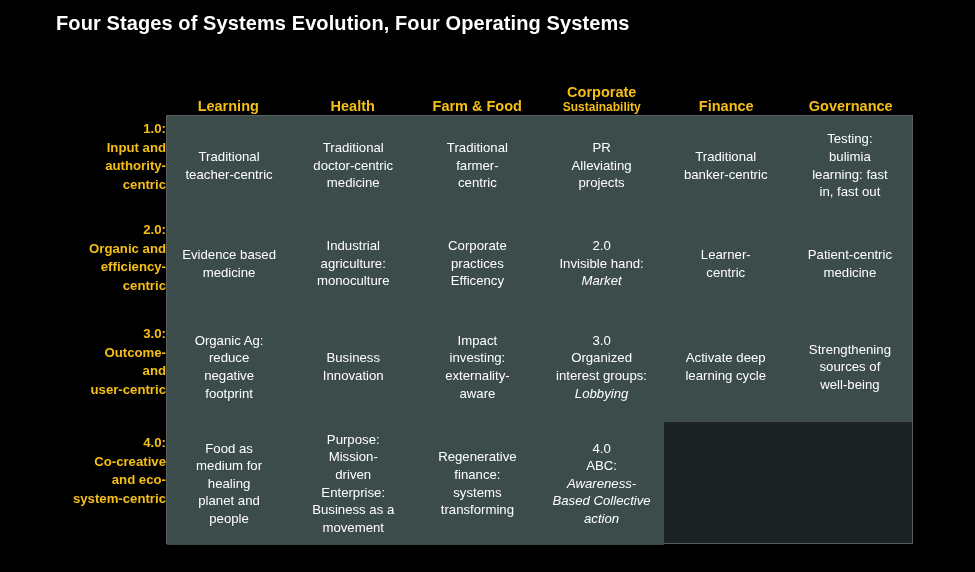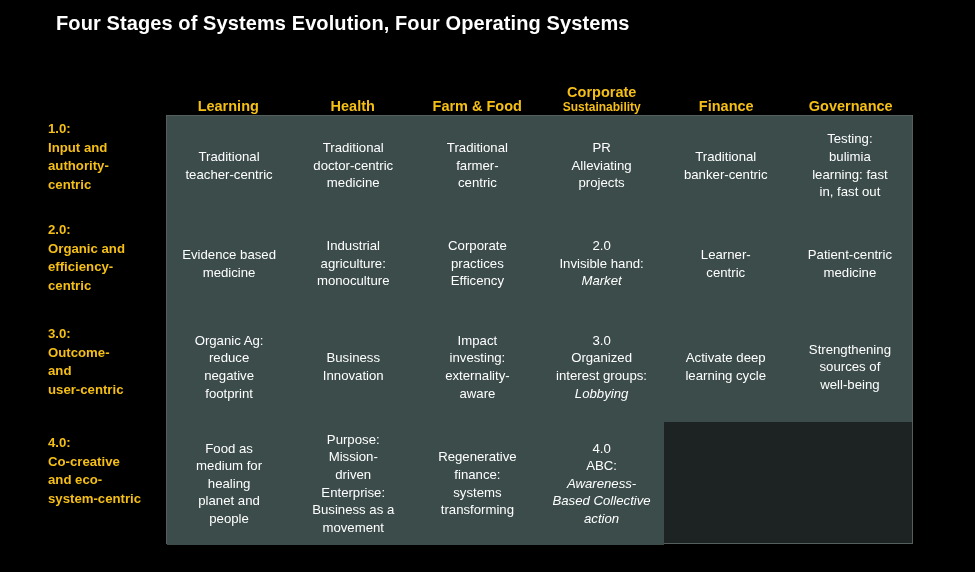--- a/index.html
+++ b/index.html
@@ -97,21 +97,21 @@
   
   .row-label {
     position: absolute;
     left: 48px;
     width: 118px;
     color: #f5bf16;
     font-weight: bold;
     font-size: 13.2px;
     line-height: 1.42;
     white-space: pre-line;
-    text-align: left;
+    text-align: right;
   }
   #row-label-0 { top: 120px; }
   #row-label-1 { top: 221px; }
   #row-label-2 { top: 325px; }
   #row-label-3 { top: 434px; }
 </style>
 </head>
 <body>
 
 <div id="slide">

